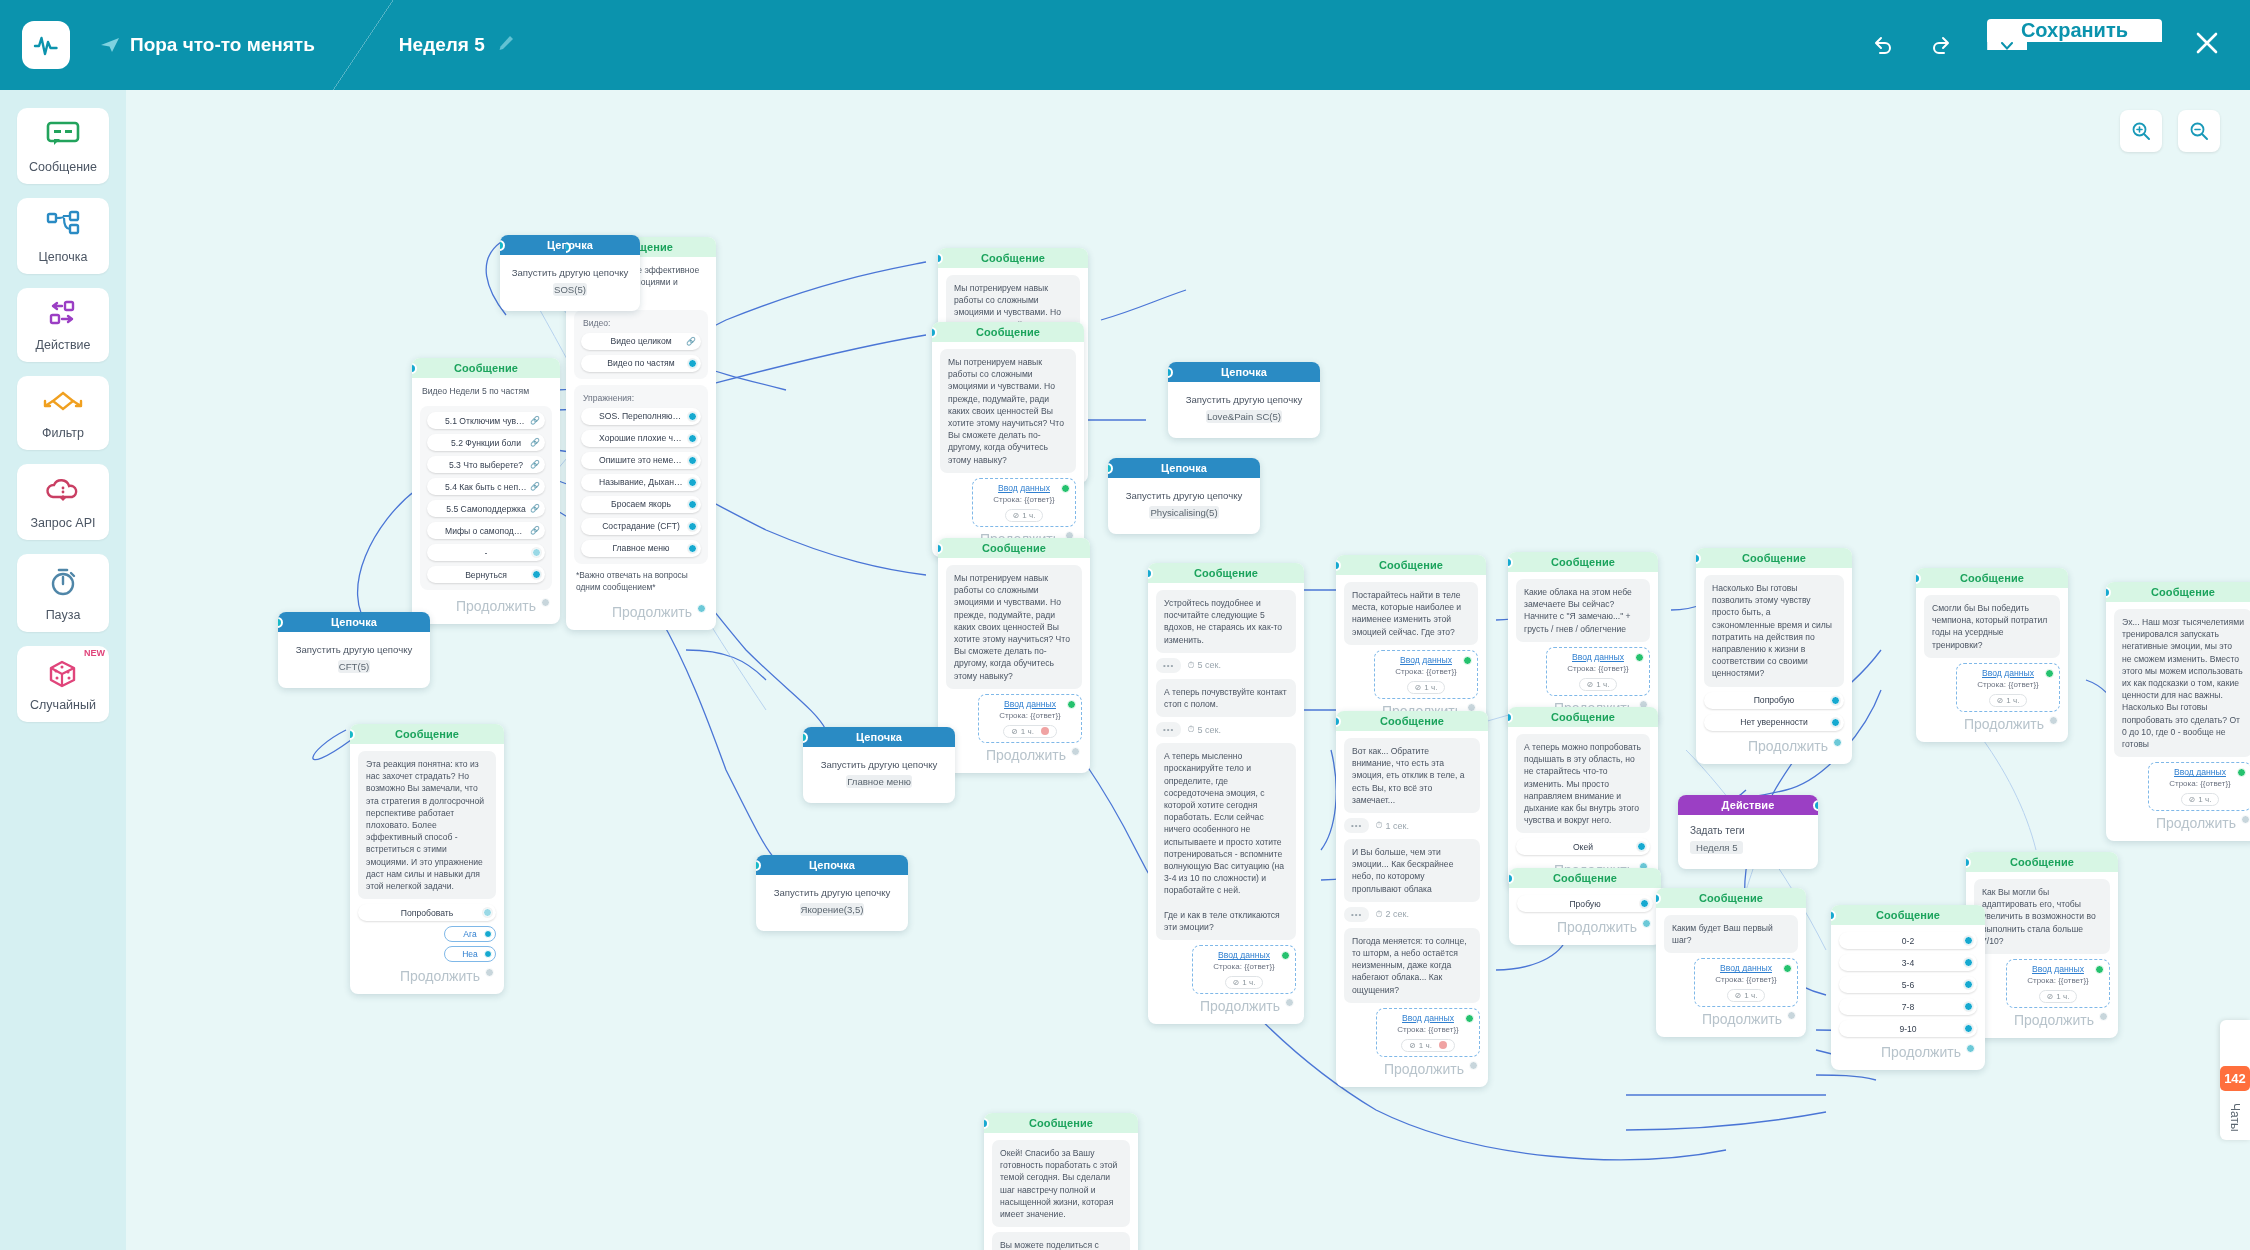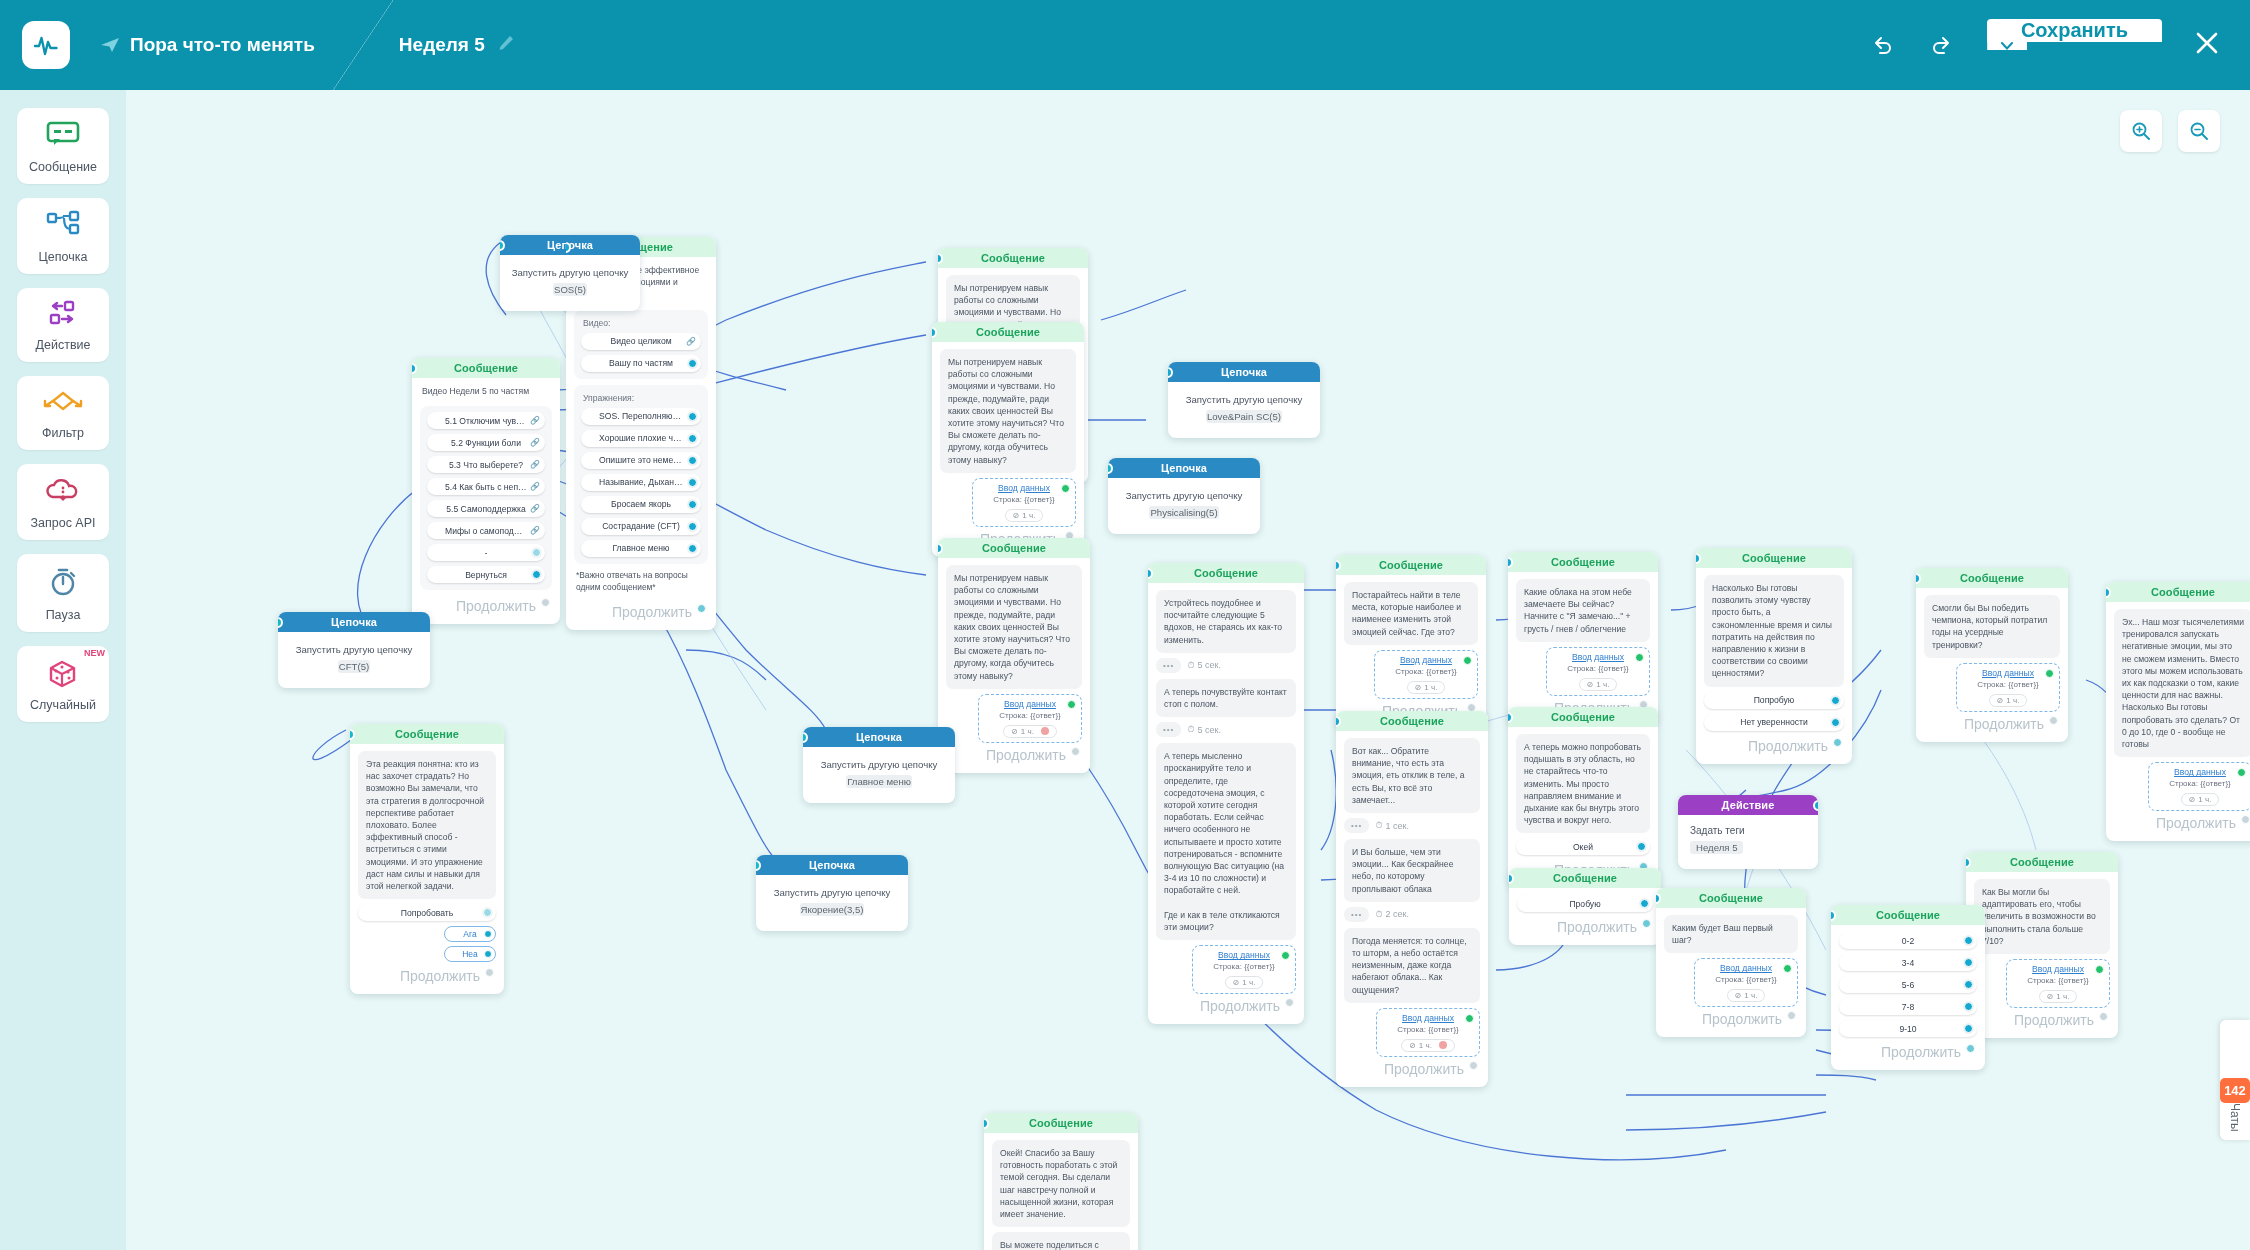--- a/index.html
+++ b/index.html
@@ -145,21 +145,21 @@
 
   
   #chats-tab {
     position:absolute; right:0; top:1020px; width:30px; height:120px;
     background:#fff; border-radius:6px 0 0 6px; box-shadow:-1px 0 5px rgba(0,0,0,.12);
     display:flex; flex-direction:column; align-items:center; justify-content:flex-end;
     padding-bottom:8px; z-index:35; cursor:pointer;
   }
   #chats-count {
     background:#ff6f3d; color:#fff; font-size:13px; font-weight:bold;
-    border-radius:5px; padding:5px 4px; margin-bottom:0;
+    border-radius:5px; padding:5px 4px; margin-bottom:12px;
   }
   #chats-label { writing-mode:vertical-rl; font-size:12px; color:#5b6670; }
 </style>
 </head>
 <body>
 
 <div id="topbar">
   <div id="logo">
     <svg width="28" height="28" viewBox="0 0 28 28">
       <path d="M3 15 h4 l2.5 -8 3.5 16 3 -12 2.5 6 h6" stroke="#0b93ad" stroke-width="2.4" fill="none" stroke-linejoin="round" stroke-linecap="round"></path>
@@ -361,21 +361,21 @@
     <div class="dot-l"></div>
     <div class="body">
       <div class="bubble plain">Неделя 5:  более эффективное обращение с эмоциями и переживаниями</div>
       <div class="group">
         <div class="sect-label">Видео:</div>
         <div class="opt">
             <span class="t">Видео целиком</span>
             <span class="clip">🔗</span>
           </div>
         <div class="opt">
-            <span class="t">Вашу по частям</span>
+            <span class="t">Видео по частям</span>
             <span class="bull"></span>
           </div>
       </div>
       <div class="group">
         <div class="sect-label">Упражнения:</div>
         <div class="opt">
             <span class="t">SOS. Переполняющие эм...</span>
             <span class="bull"></span>
           </div>
         <div class="opt">

